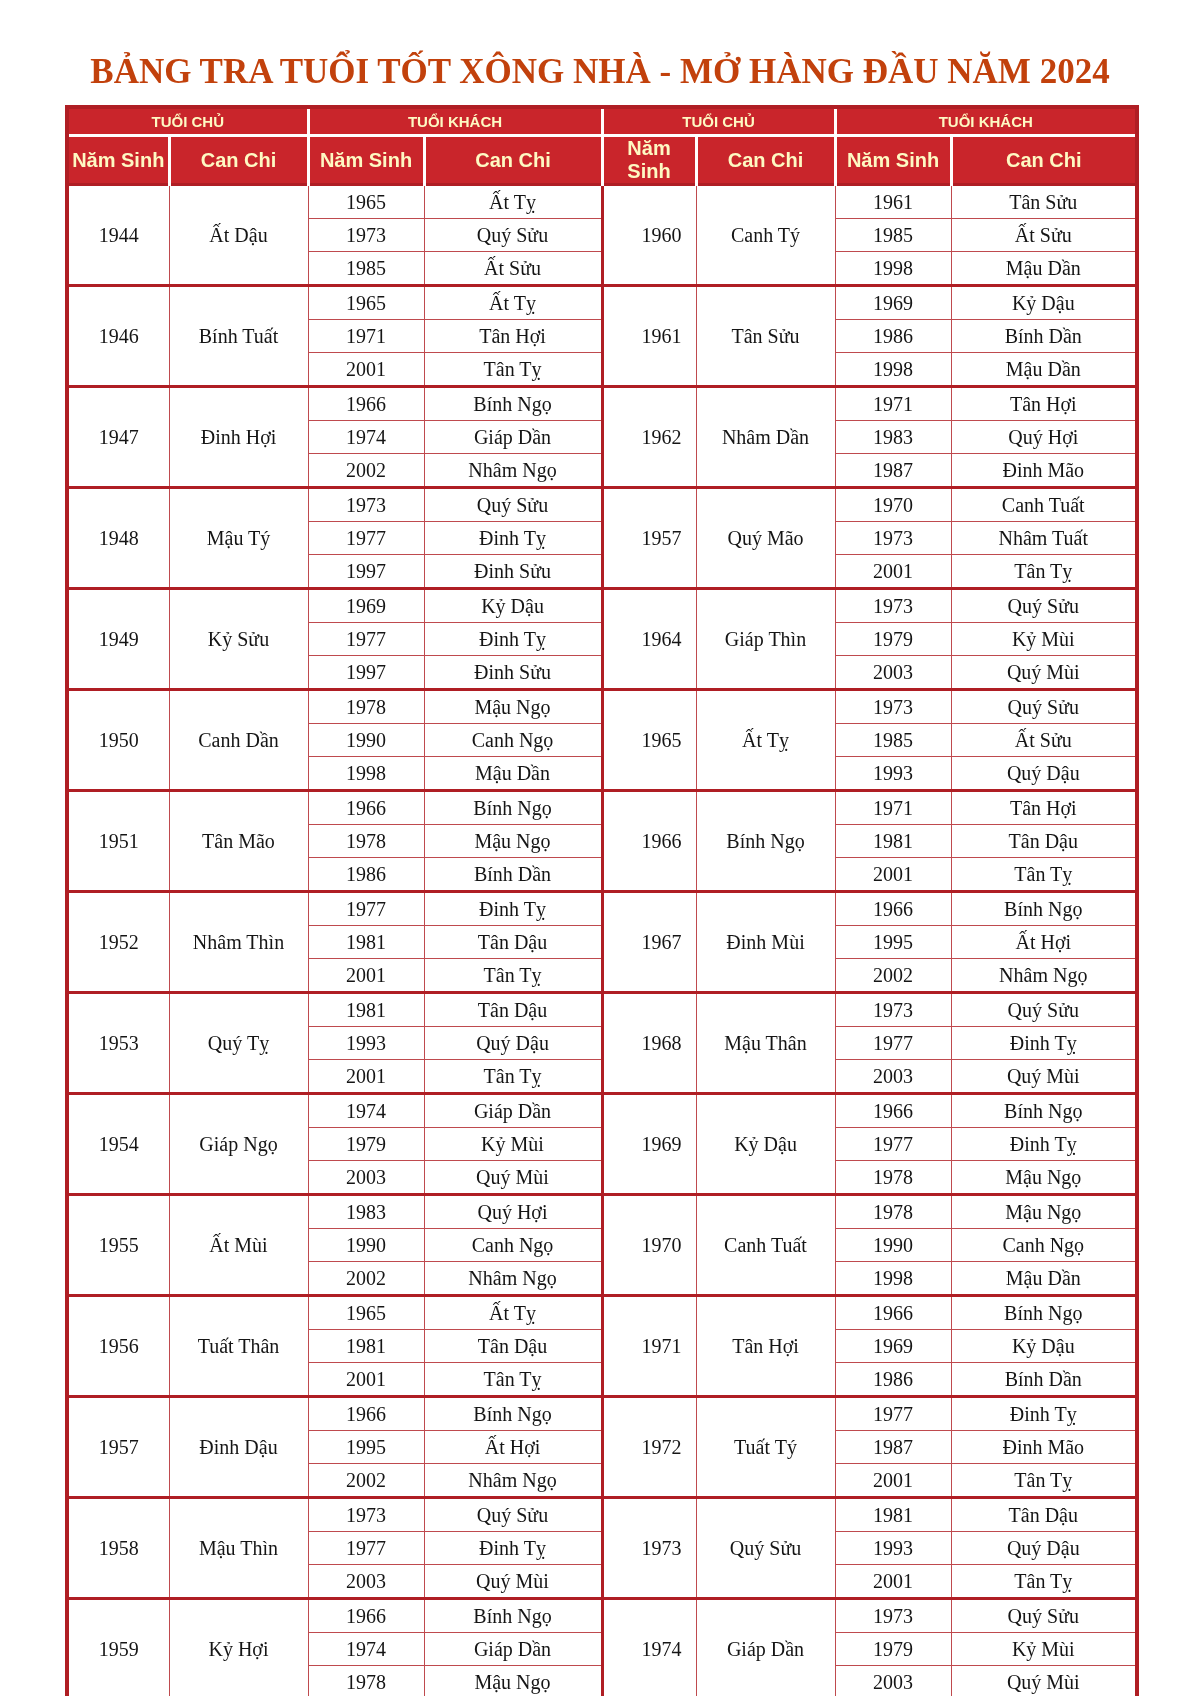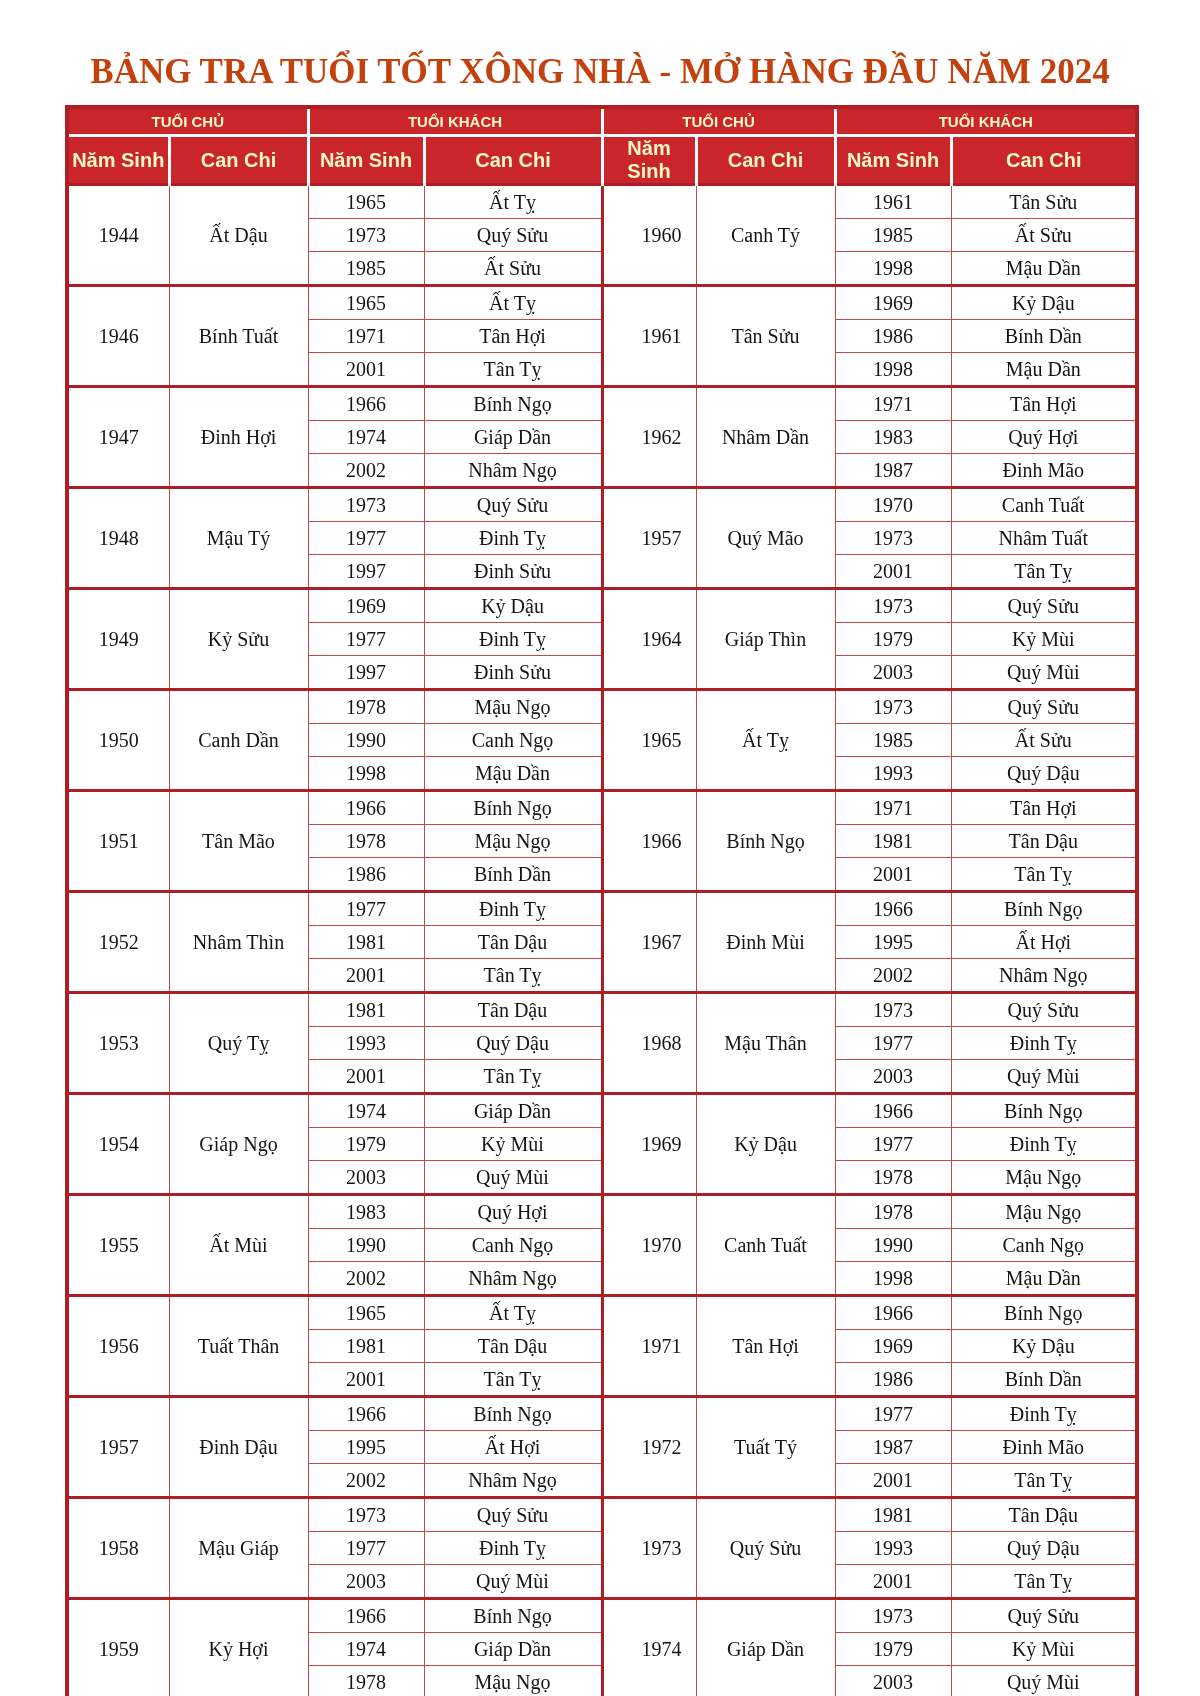--- a/index.html
+++ b/index.html
@@ -369,21 +369,21 @@
         <td>Đinh Mão</td>
       </tr>
       <tr>
         <td>2002</td>
         <td>Nhâm Ngọ</td>
         <td>2001</td>
         <td>Tân Tỵ</td>
       </tr>
       <tr class="gstart">
         <td rowspan="3">1958</td>
-        <td rowspan="3">Mậu Giáp</td>
+        <td rowspan="3">Mậu Thìn</td>
         <td>1973</td>
         <td>Quý Sửu</td>
         <td rowspan="3" class="sep">1973</td>
         <td rowspan="3">Quý Sửu</td>
         <td>1981</td>
         <td>Tân Dậu</td>
       </tr>
       <tr>
         <td>1977</td>
         <td>Đinh Tỵ</td>

